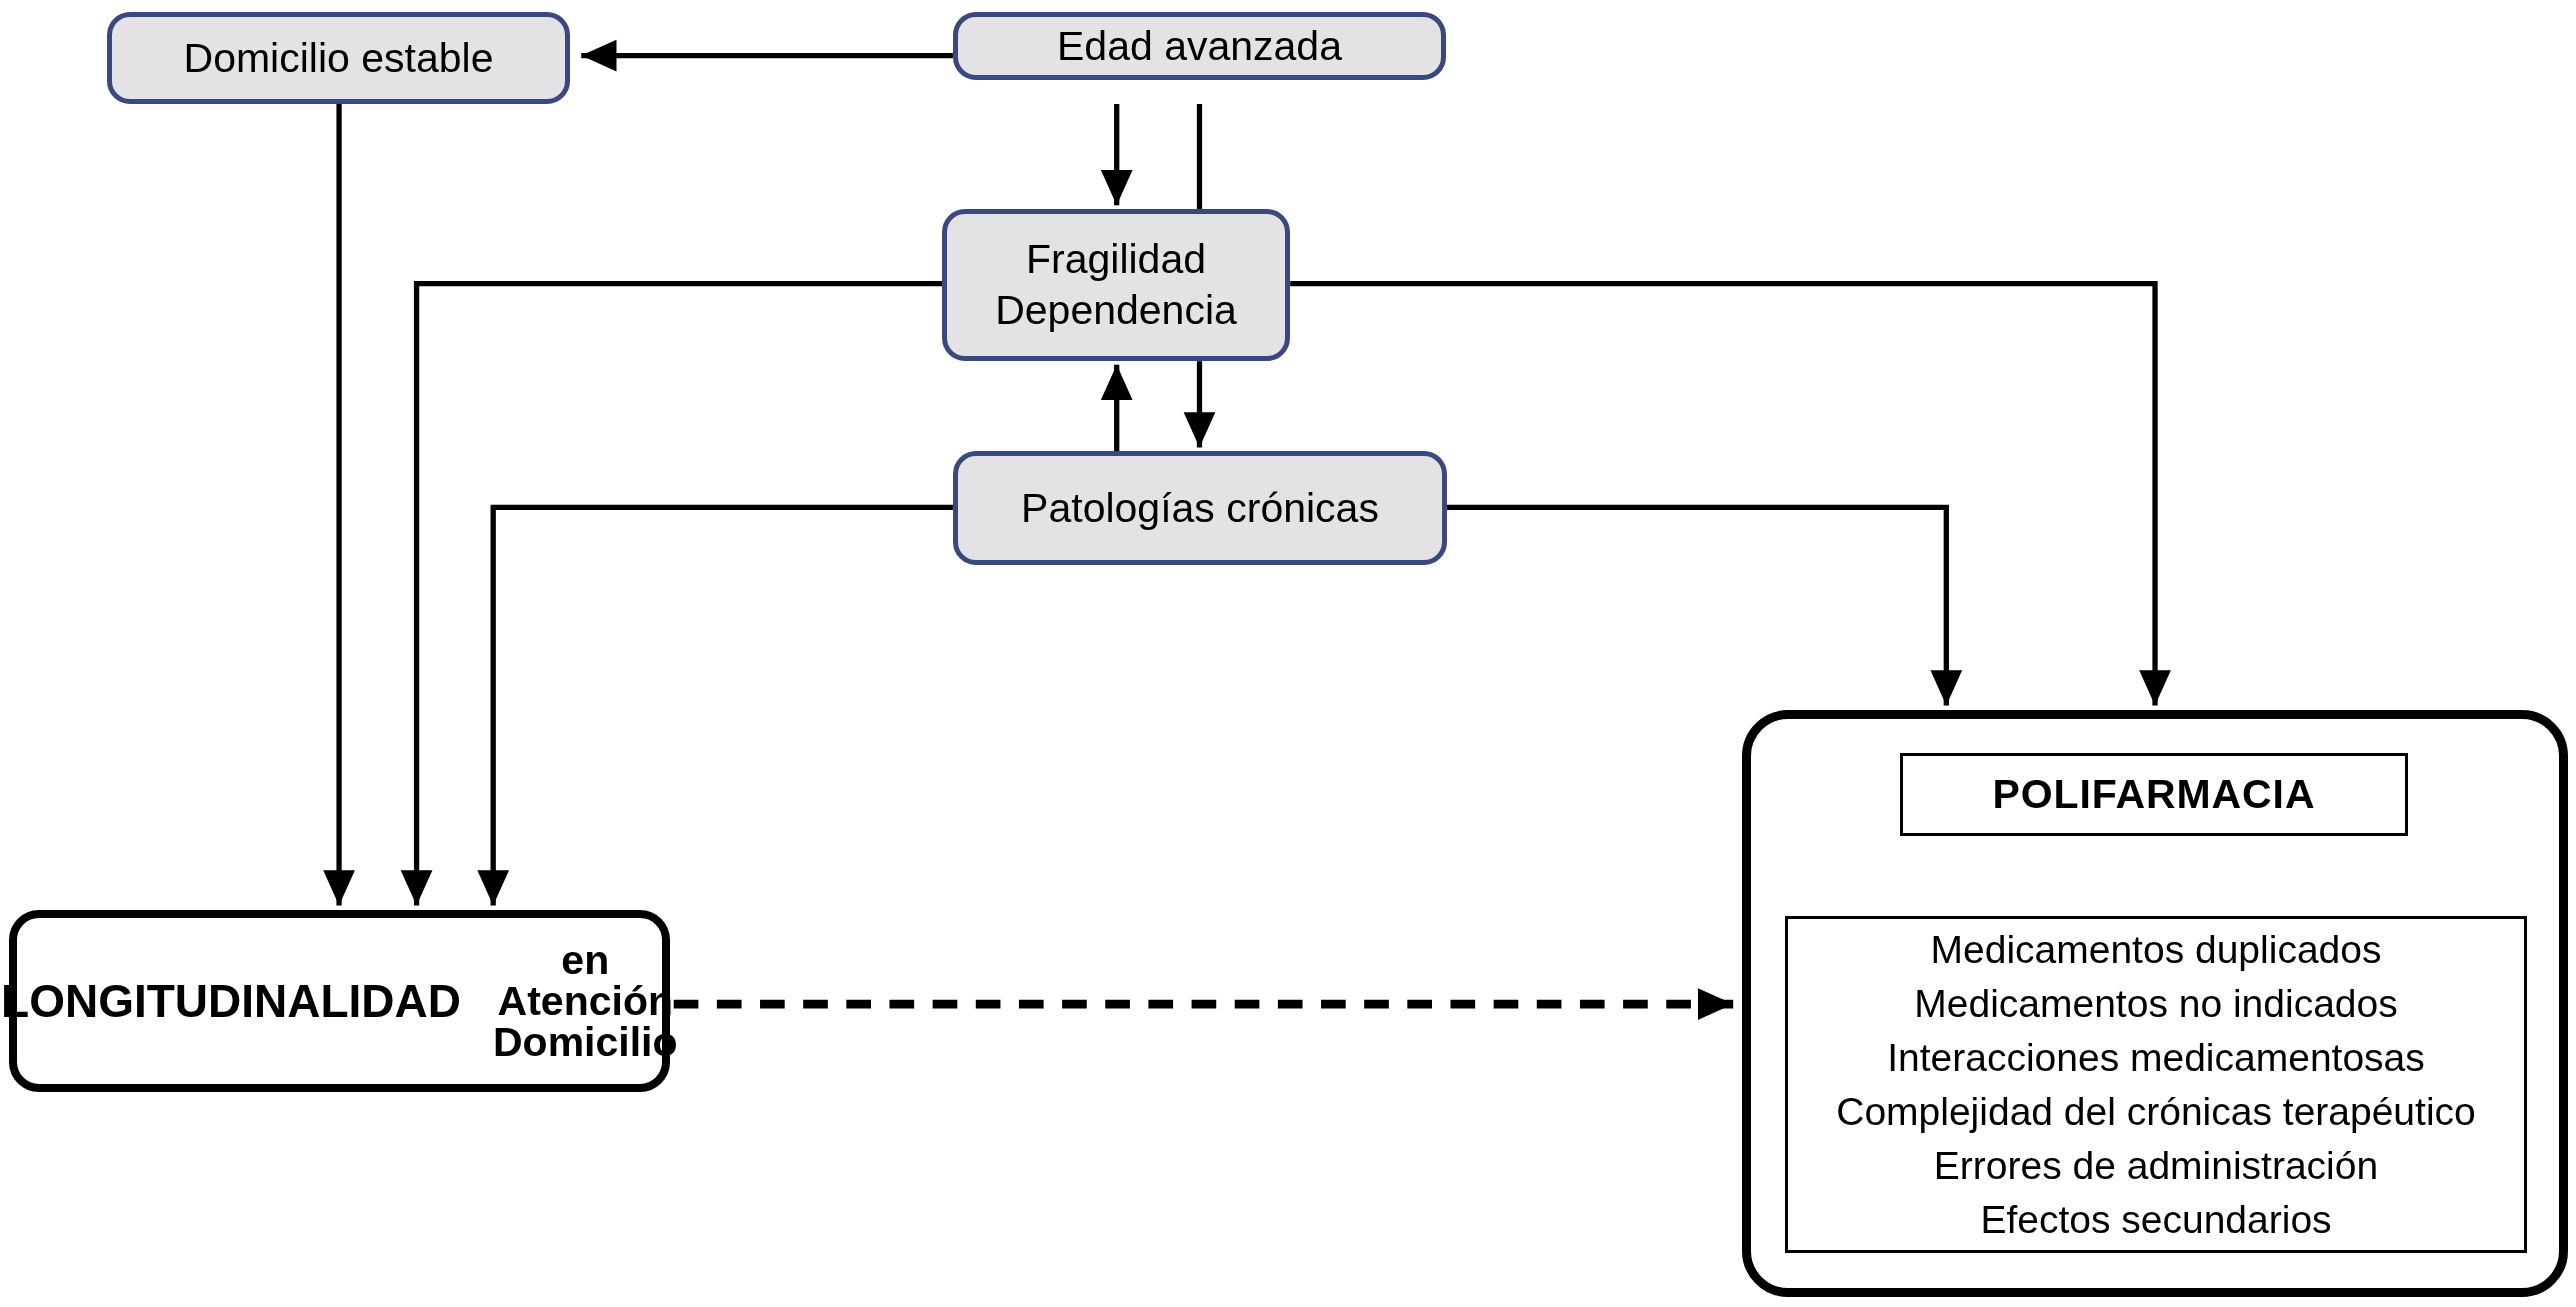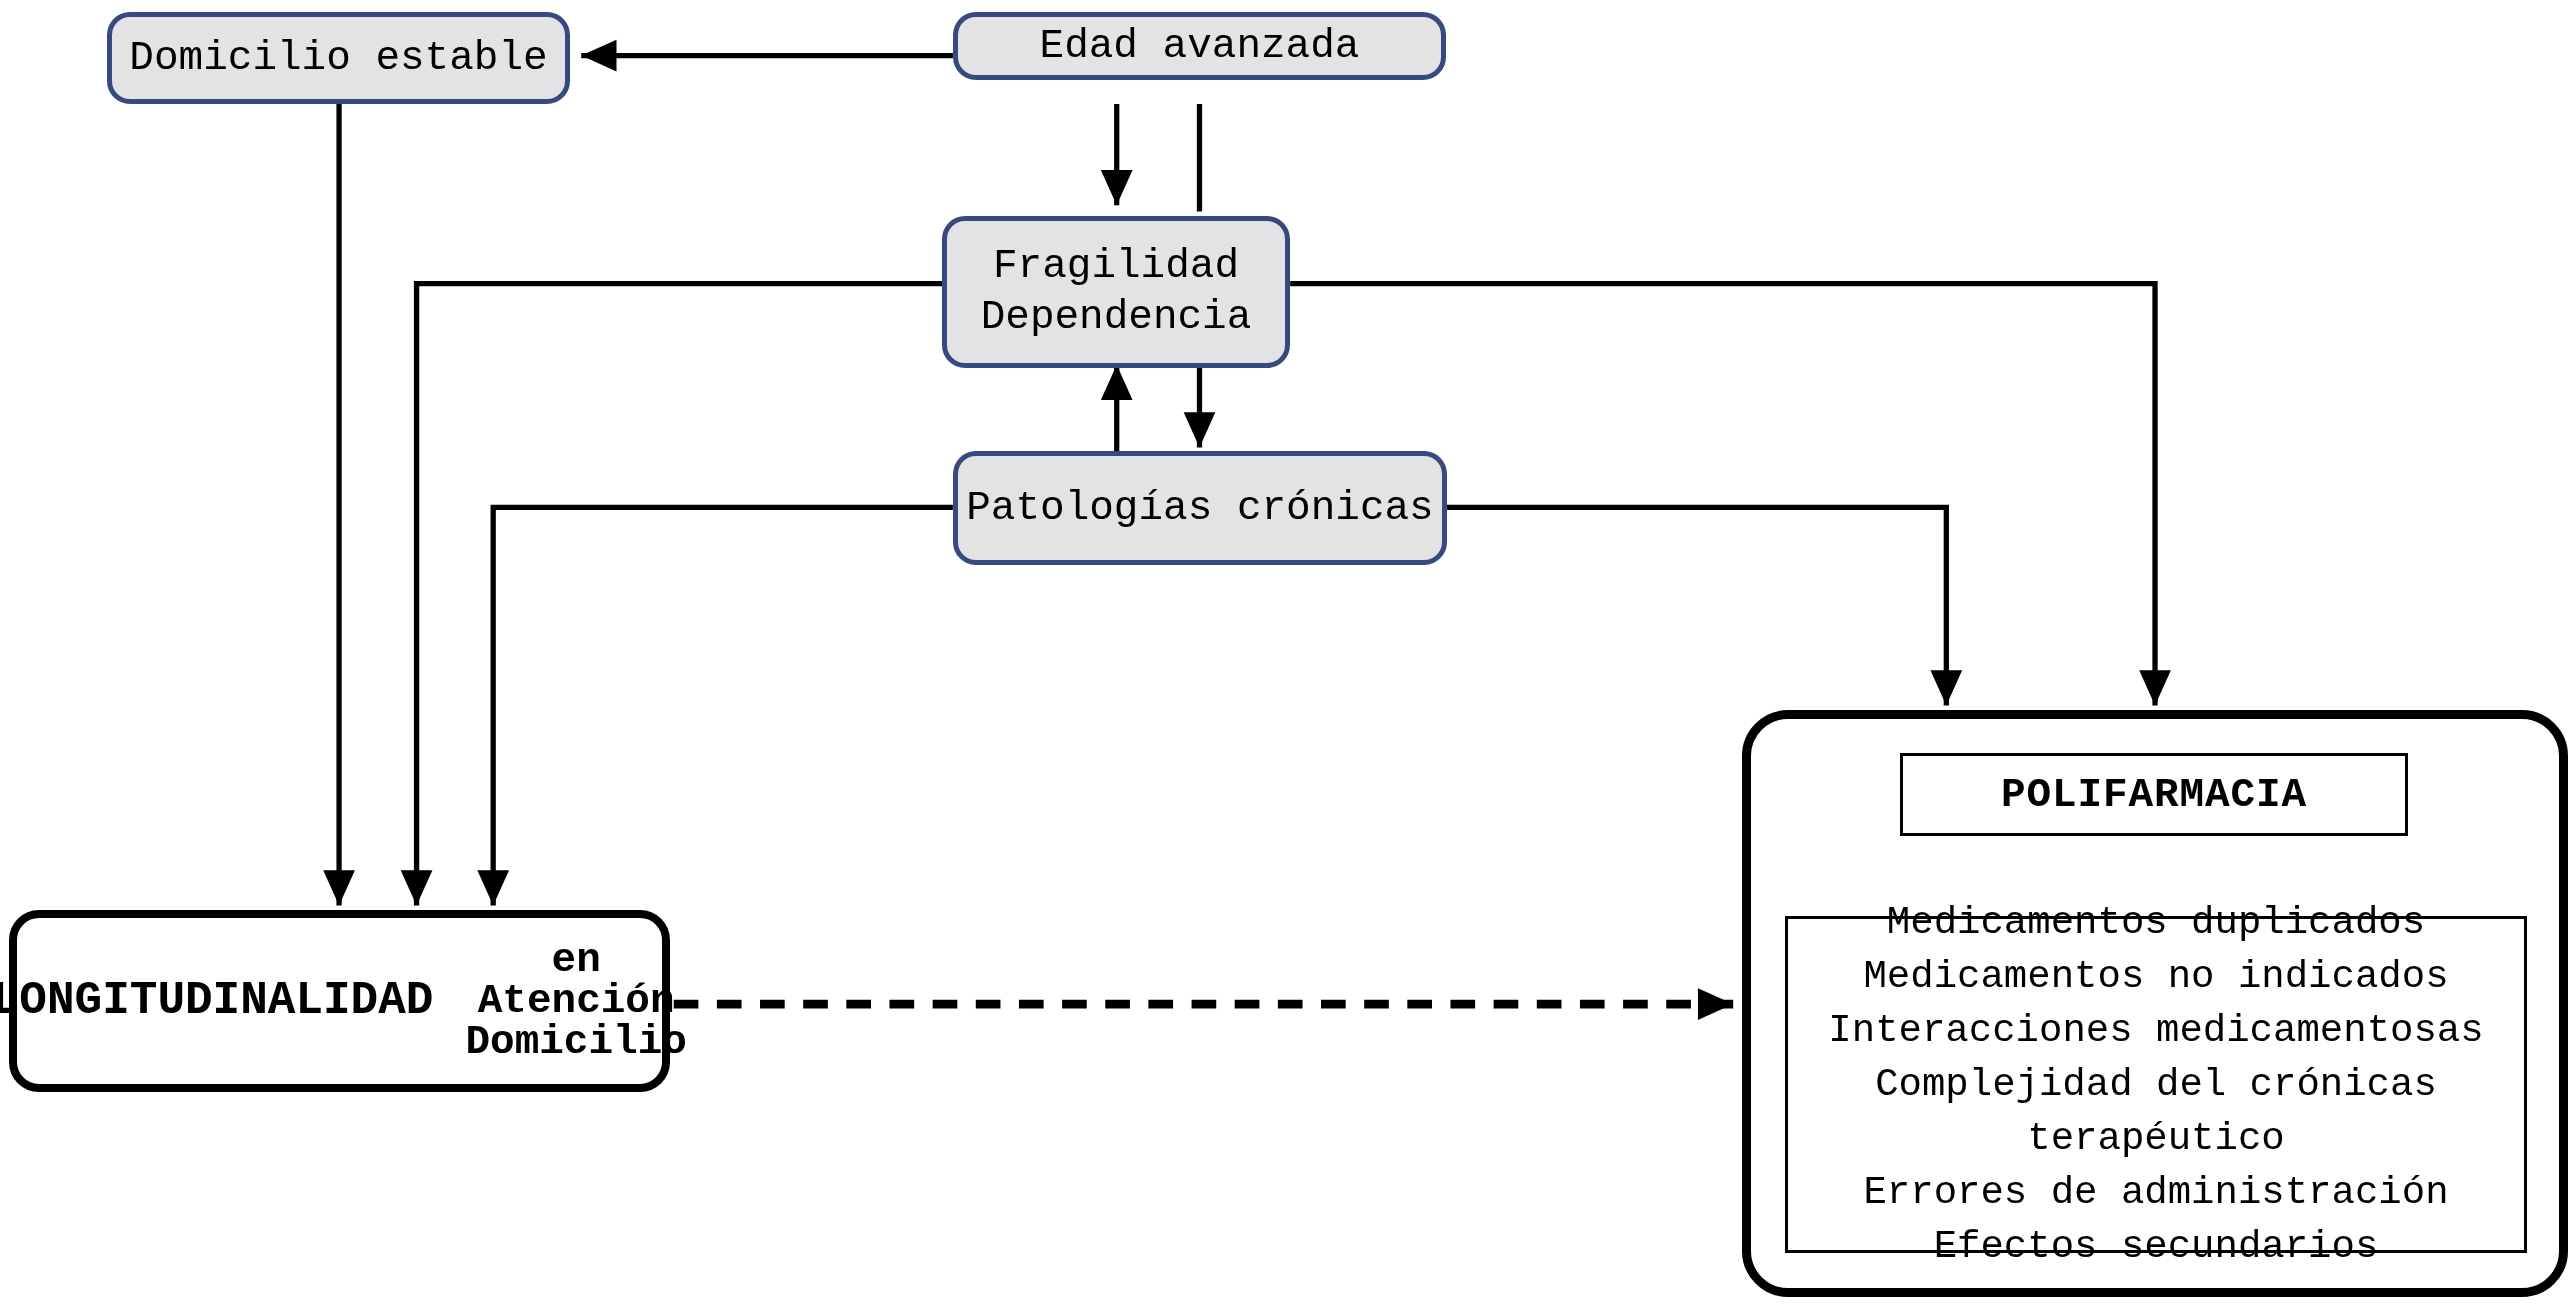--- a/index.html
+++ b/index.html
@@ -1,41 +1,41 @@
 <!DOCTYPE html>
 <html style="font-size:14px"><head>
 <meta charset="utf-8">
 <style>
   html,body{margin:0;padding:0;background:#ffffff;}
   .canvas{
     position:relative;
     width:2576px;height:1308px;
     background:#ffffff;
-    font-family:Liberation Mono, monospace;
+    font-family:Liberation Sans, sans-serif;
     color:#000;
     overflow:hidden;
   }
   svg.arrows{position:absolute;left:0;top:0;width:2576px;height:1308px;}
 
   
   .node{
     position:absolute;
     background:#e3e2e4;
     border:5.3px solid #39497f;
     border-radius:23px;
     display:flex;flex-direction:column;
     align-items:center;justify-content:center;
     text-align:center;
     font-size:41px;
     line-height:51px;
     box-sizing:border-box;
   }
   #node-domicilio{left:107px;top:12.3px;width:463px;height:92px;}
   #node-edad{left:953px;top:12.3px;width:493px;height:68px;}
-  #node-fragilidad{left:942px;top:209px;width:348px;height:152px;margin-top:7px;}
+  #node-fragilidad{left:942px;top:209px;width:348px;height:152px;}
   #node-patologias{left:953px;top:451px;width:494px;height:114px;}
 
   
   .longit{
     position:absolute;left:8.8px;top:910px;width:661px;height:182px;
     background:#ffffff;border:8.8px solid #000;border-radius:30px;
     display:flex;align-items:center;justify-content:center;
     gap:32px;font-weight:bold;text-align:center;box-sizing:border-box;
   }
   .longit .line1{font-size:46px;line-height:46px;}

